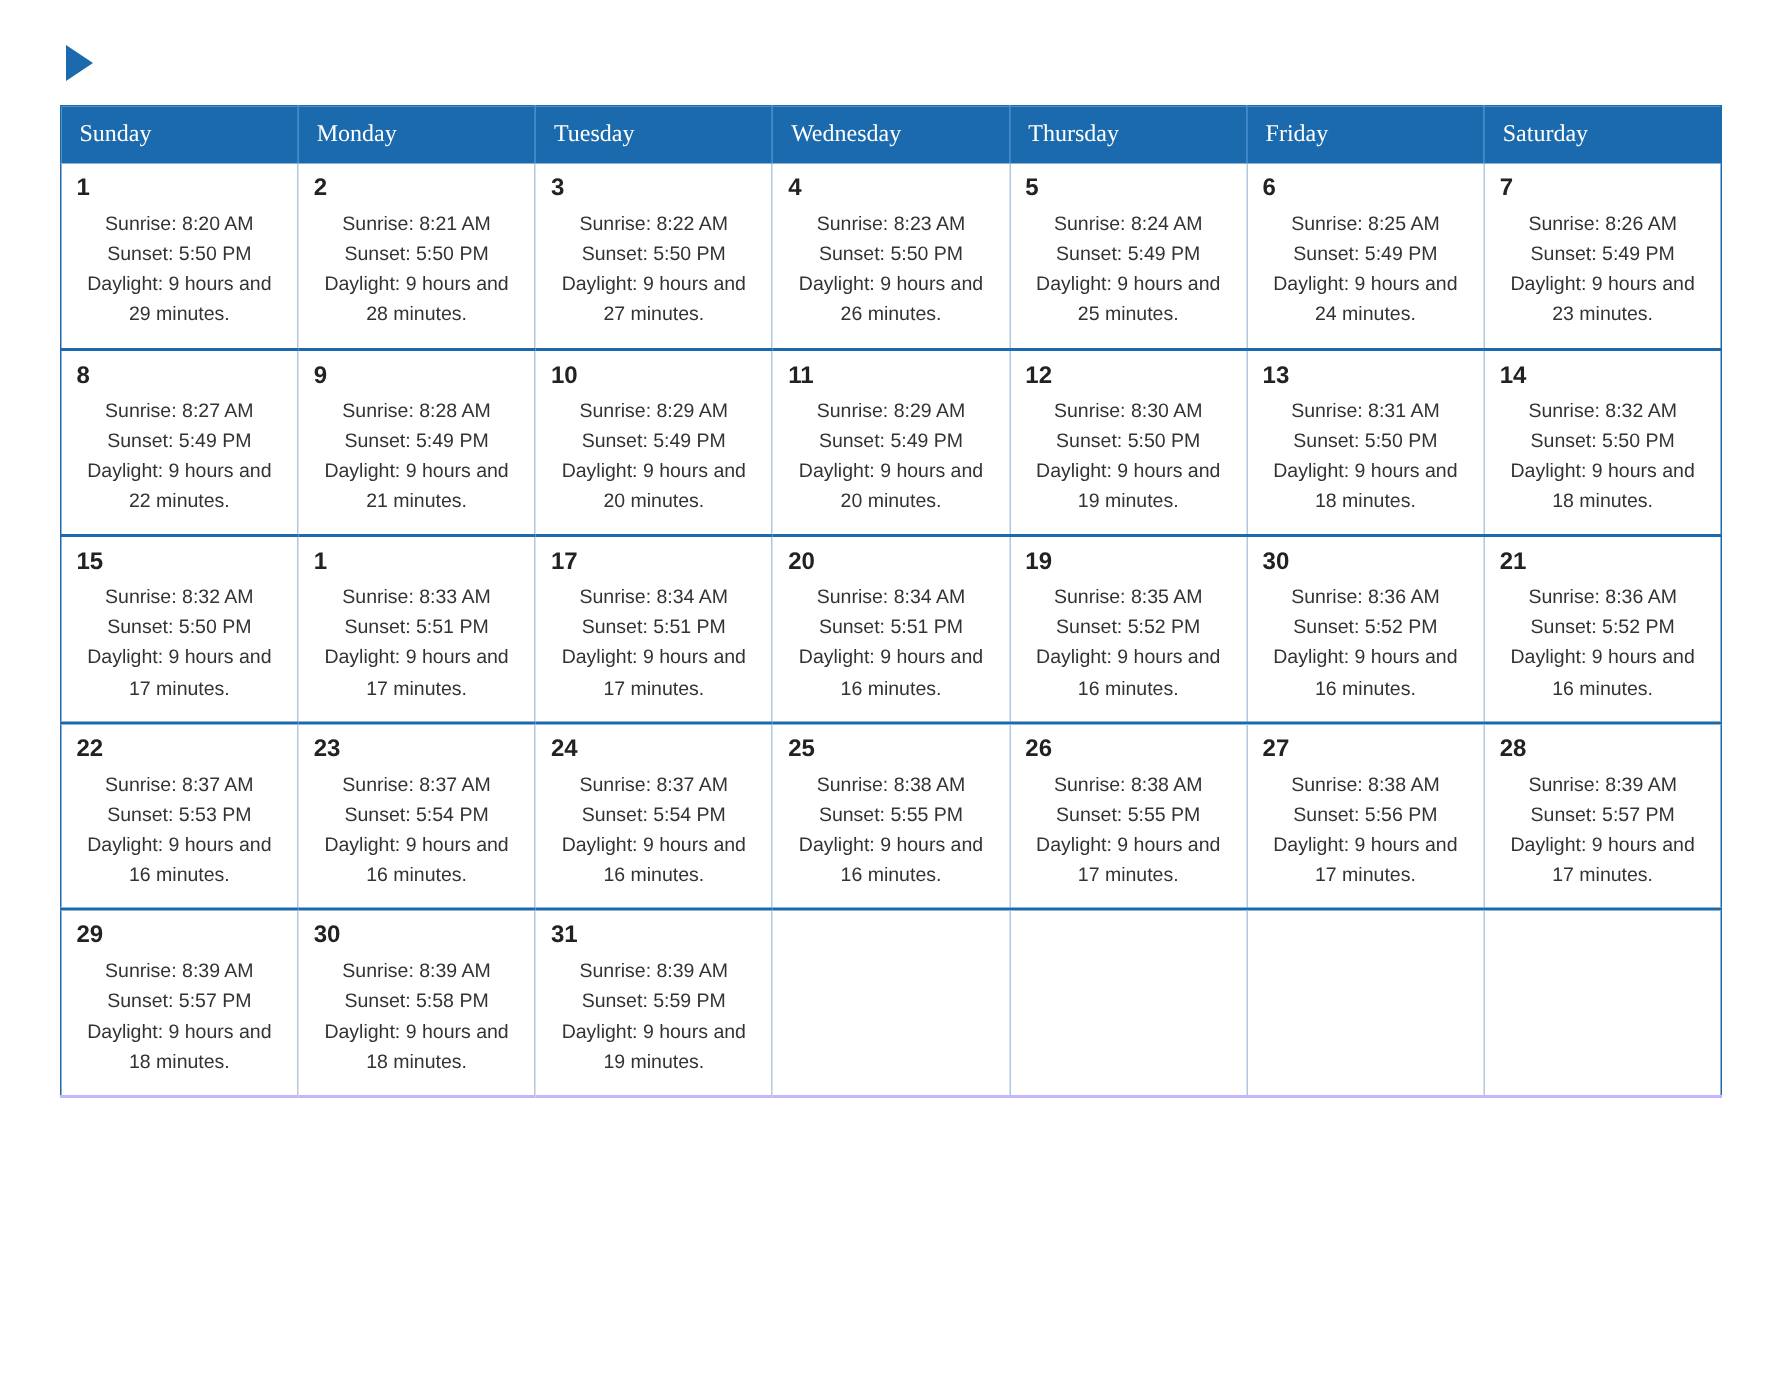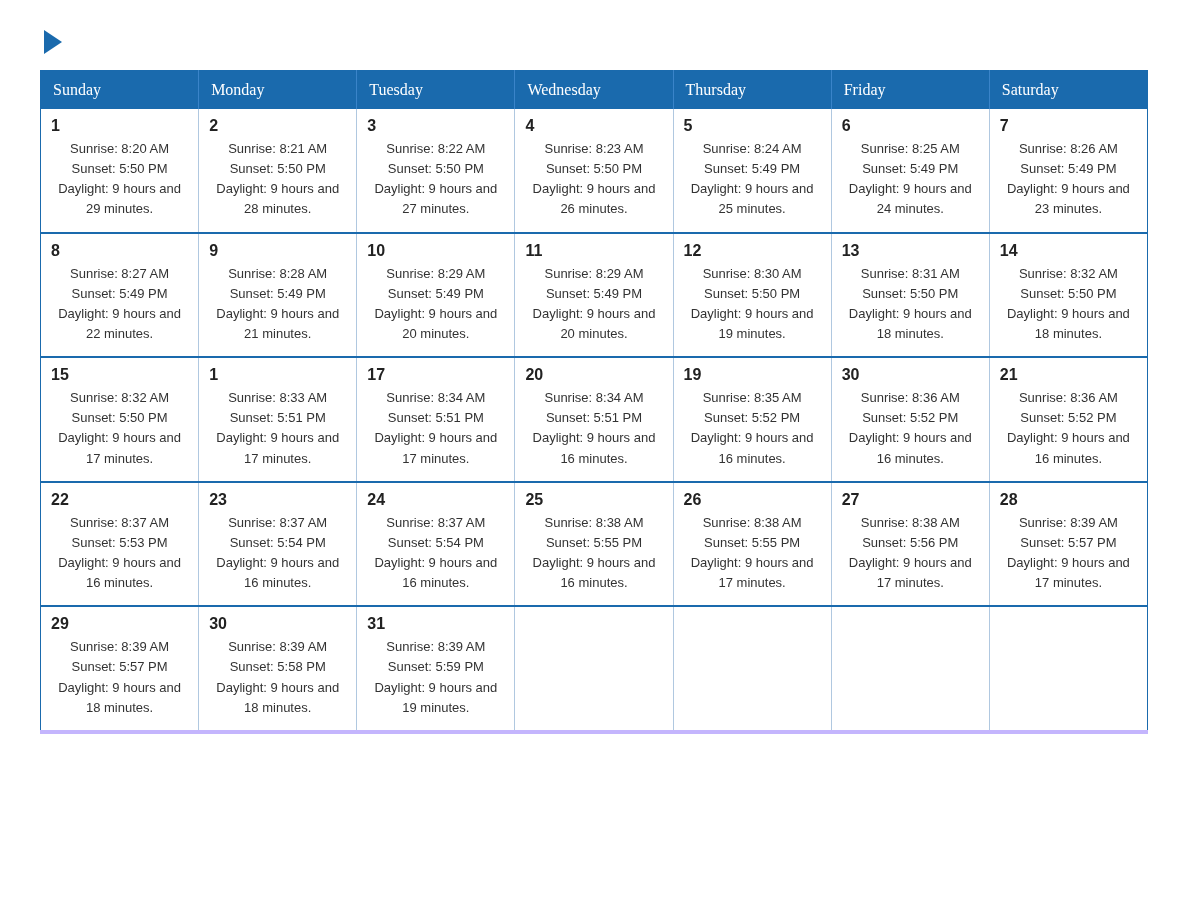--- a/index.html
+++ b/index.html
@@ -85,21 +85,21 @@
       border-right: 1px solid #b0c8e0;
       border-bottom: 2px solid #1a6aad;
       font-size: 13px;
       color: #333;
       width: 14.28%;
     }
     .calendar-table td:last-child {
       border-right: none;
     }
     .calendar-table tr:last-child td {
-      border-bottom: 4px solid #c4b5fd;
+      border-bottom: 2px solid #c4b5fd;
     }
     .day-num {
       font-size: 16px;
       font-weight: bold;
       color: #222;
       display: block;
       margin-bottom: 4px;
     }
     .day-info {
       font-size: 13px;

